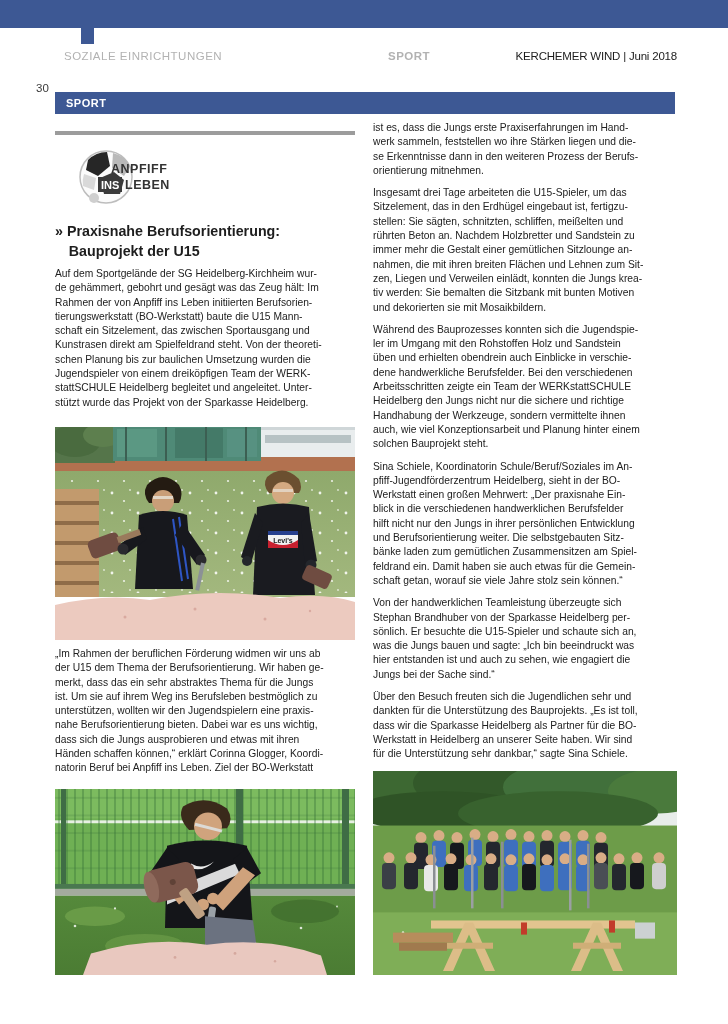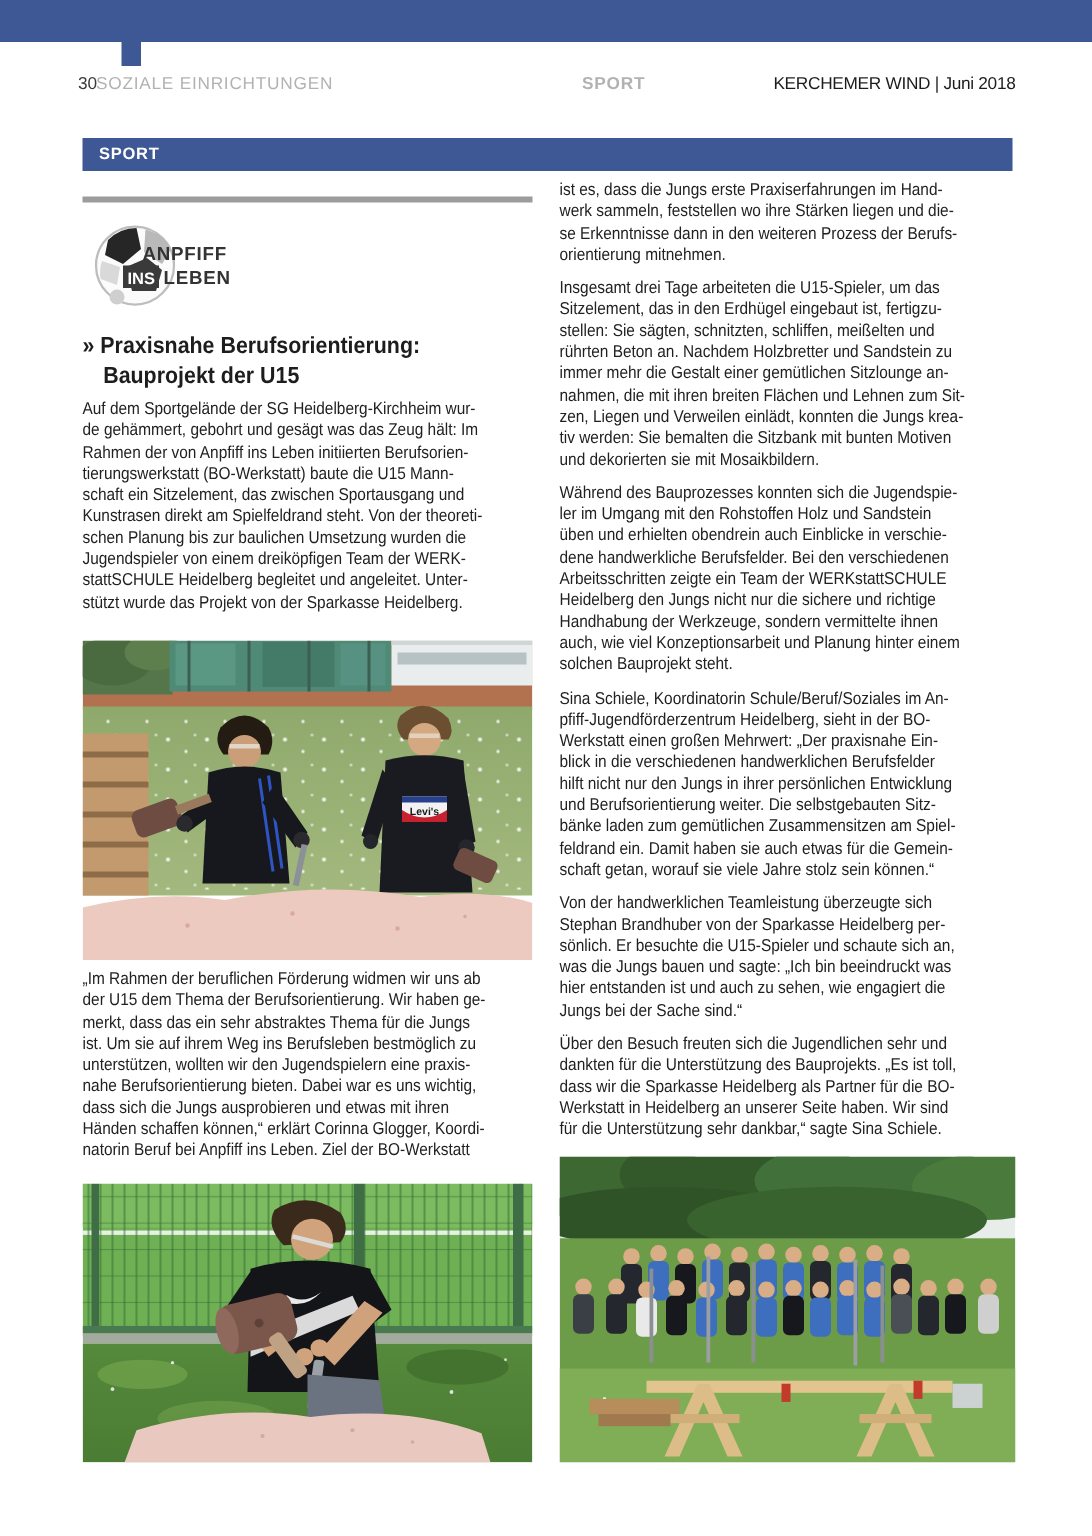--- a/index.html
+++ b/index.html
@@ -1,28 +1,28 @@
 <!DOCTYPE html>
 <html lang="de"><head>
 <meta charset="utf-8">
 <style>
   html,body{margin:0;padding:0;background:#ffffff;}
   .page{position:relative;width:728px;height:1024px;background:#fff;overflow:hidden;
         font-family:"Liberation Sans", sans-serif;color:#202020;}
   .topbar{position:absolute;left:0;top:0;width:728px;height:28px;background:#3d5894;}
   .toptab{position:absolute;left:81px;top:28px;width:13px;height:16px;background:#3d5894;}
   .rh{position:absolute;top:50px;font-size:11.5px;white-space:nowrap;}
-  .rh-num{left:52px;color:#3a3a3a;}
+  .rh-num{left:36px;color:#3a3a3a;margin-top:32px;}
   .rh-left{left:64px;color:#b2b2b2;font-weight:normal;letter-spacing:.5px;}
   .rh-center{left:388px;color:#b2b2b2;font-weight:bold;letter-spacing:.5px;}
   .rh-right{right:51px;color:#1c1c1c;letter-spacing:-.2px;}
   .sectionbar{position:absolute;left:55px;top:92px;width:620px;height:22px;background:#3d5894;
         color:#fff;font-size:11px;font-weight:bold;letter-spacing:.5px;line-height:22px;padding-left:11px;box-sizing:border-box;}
   .divider{position:absolute;left:55px;top:131px;width:300px;height:4px;background:#9c9c9c;}
-  .logo{position:absolute;left:60px;top:146px;width:96px;height:62px;}
+  .logo{position:absolute;left:76px;top:146px;width:96px;height:62px;}
   .title{position:absolute;left:55px;top:221px;width:330px;transform:scaleX(.92);transform-origin:0 0;
         font-size:15.5px;font-weight:bold;line-height:19.5px;color:#1d1d1d;}
   .title .l2{padding-left:15px;}
   .para{white-space:pre-line;font-size:11.5px;line-height:14.3px;color:#212121;}
   .lc1{position:absolute;left:55px;top:266px;width:336px;transform:scaleX(.893);transform-origin:0 0;}
   .lc2{position:absolute;left:55px;top:646px;width:336px;transform:scaleX(.893);transform-origin:0 0;}
   .rcol{position:absolute;left:373px;top:120px;width:340px;transform:scaleX(.894);transform-origin:0 0;}
   .rcol .para{margin:0 0 8px 0;}
   .photo{position:absolute;overflow:hidden;}
   .photo svg{display:block;width:100%;height:100%;}

